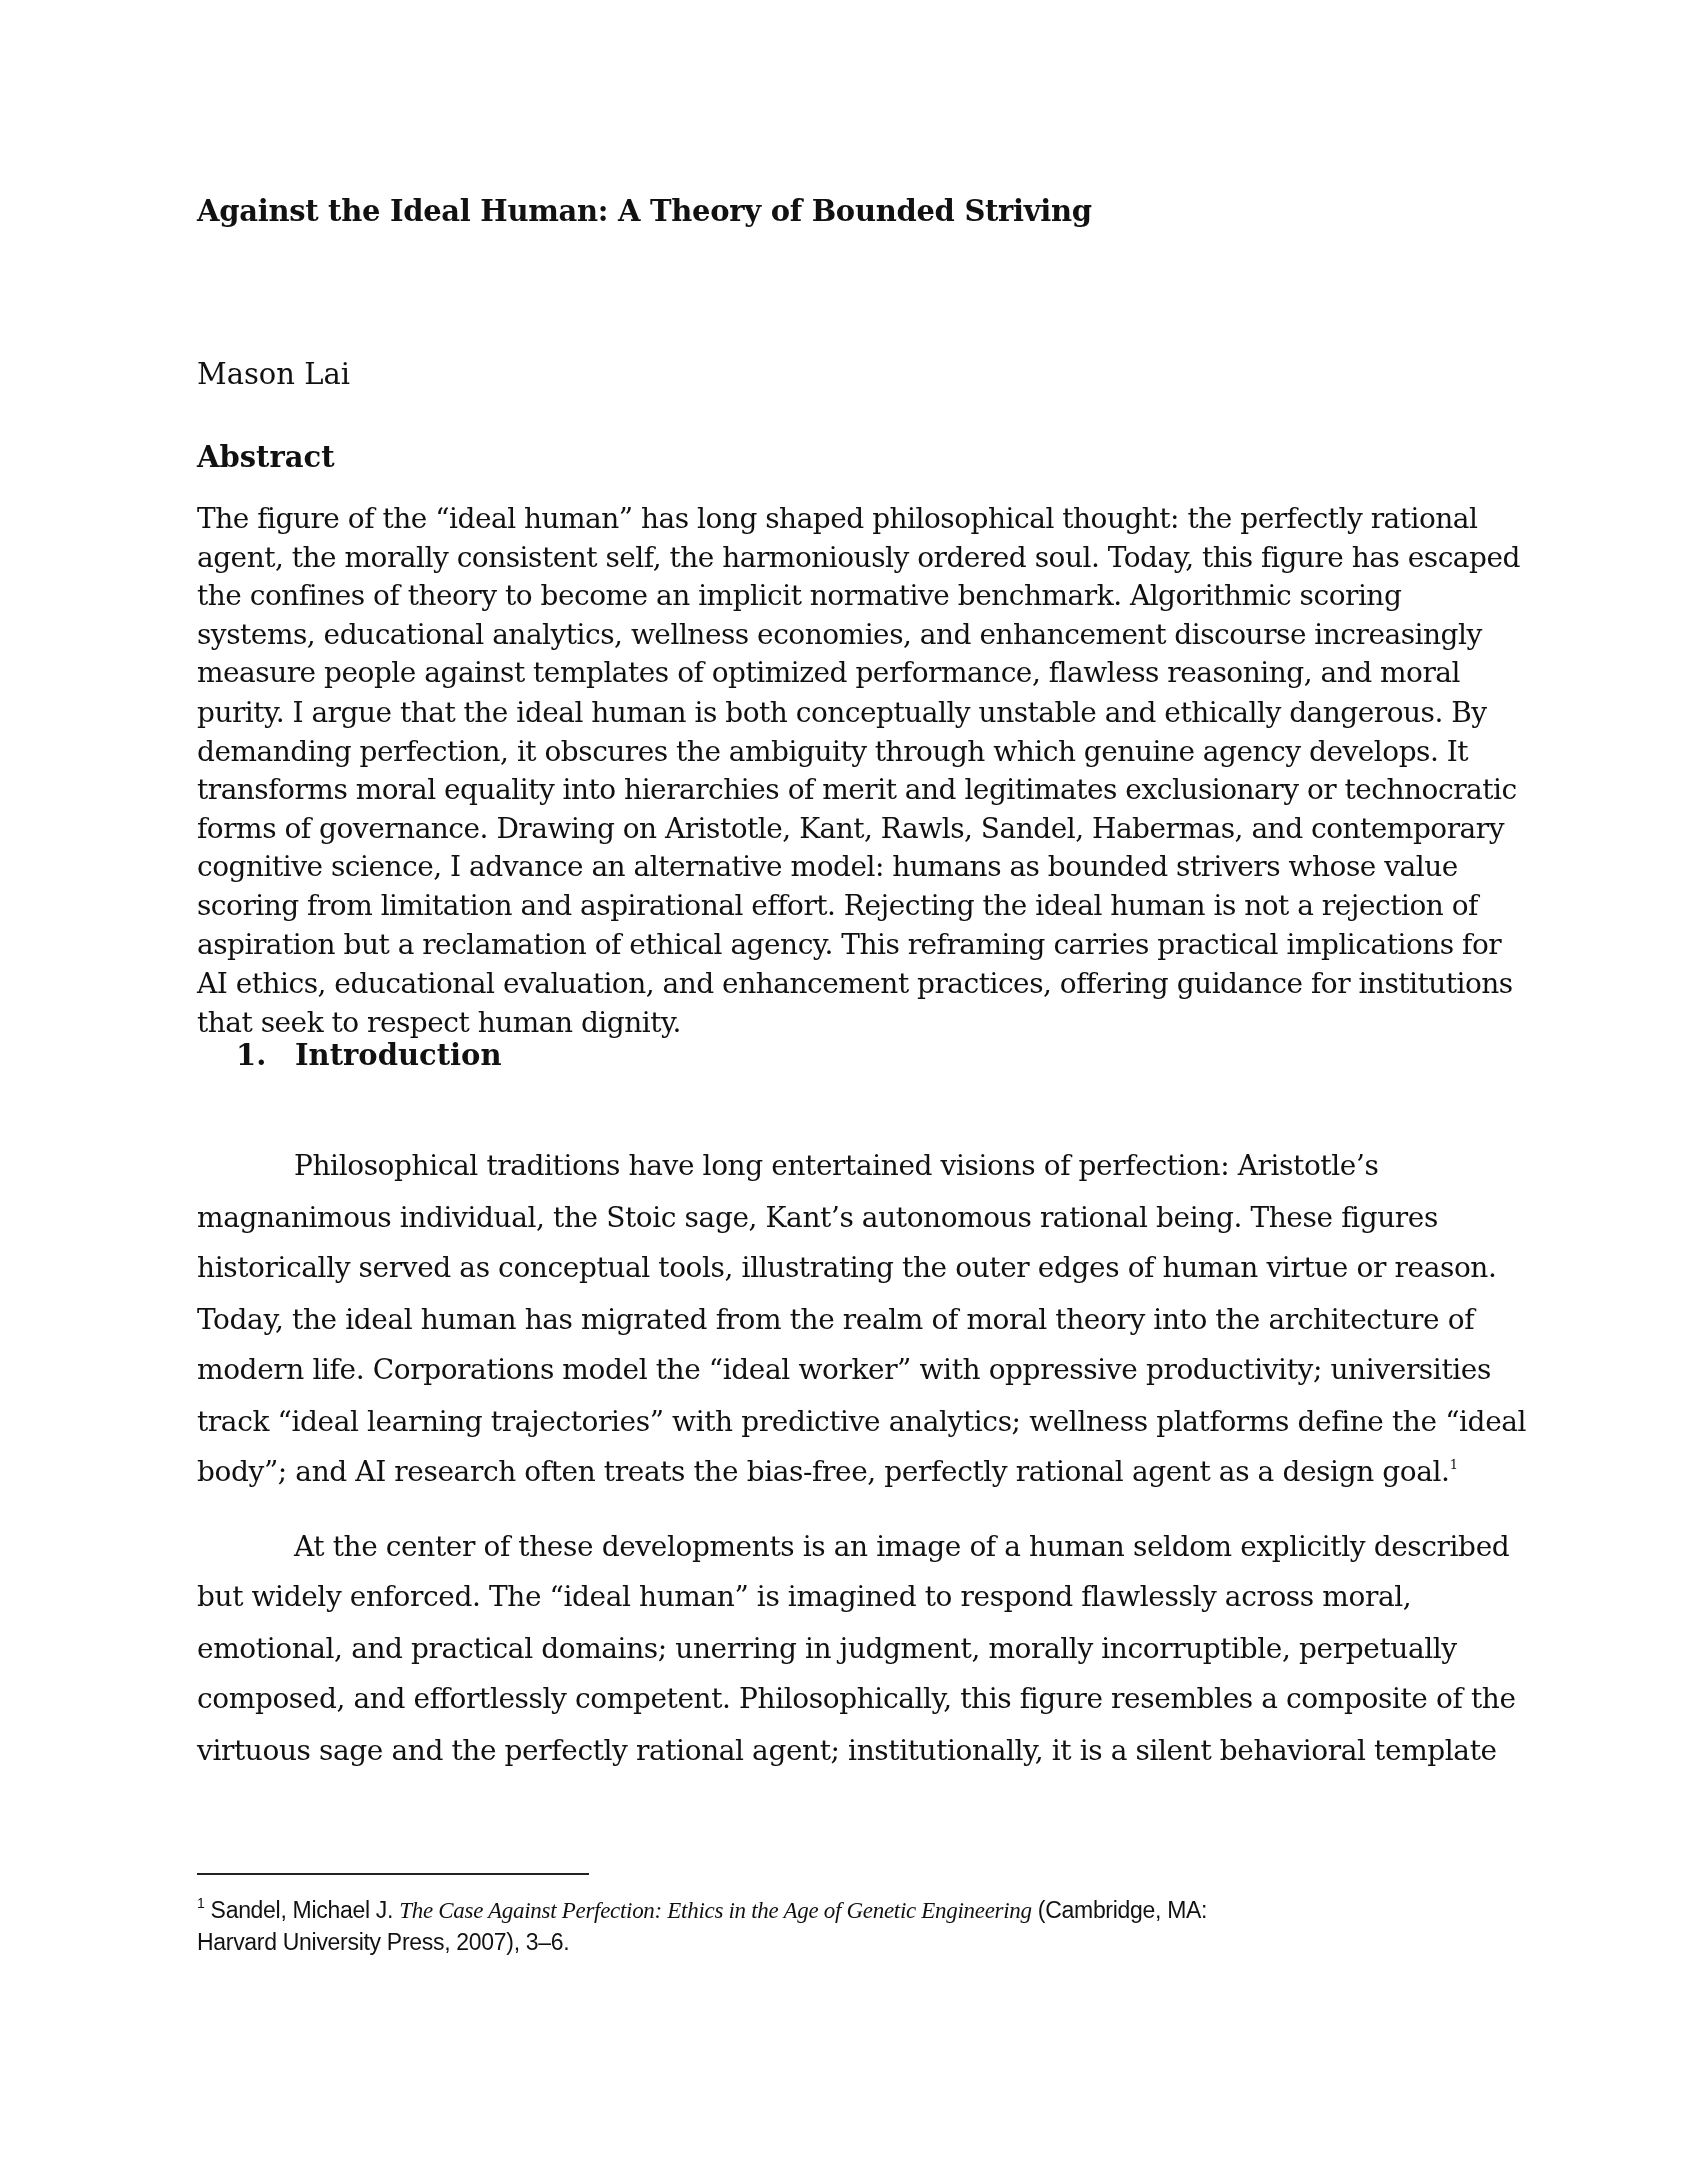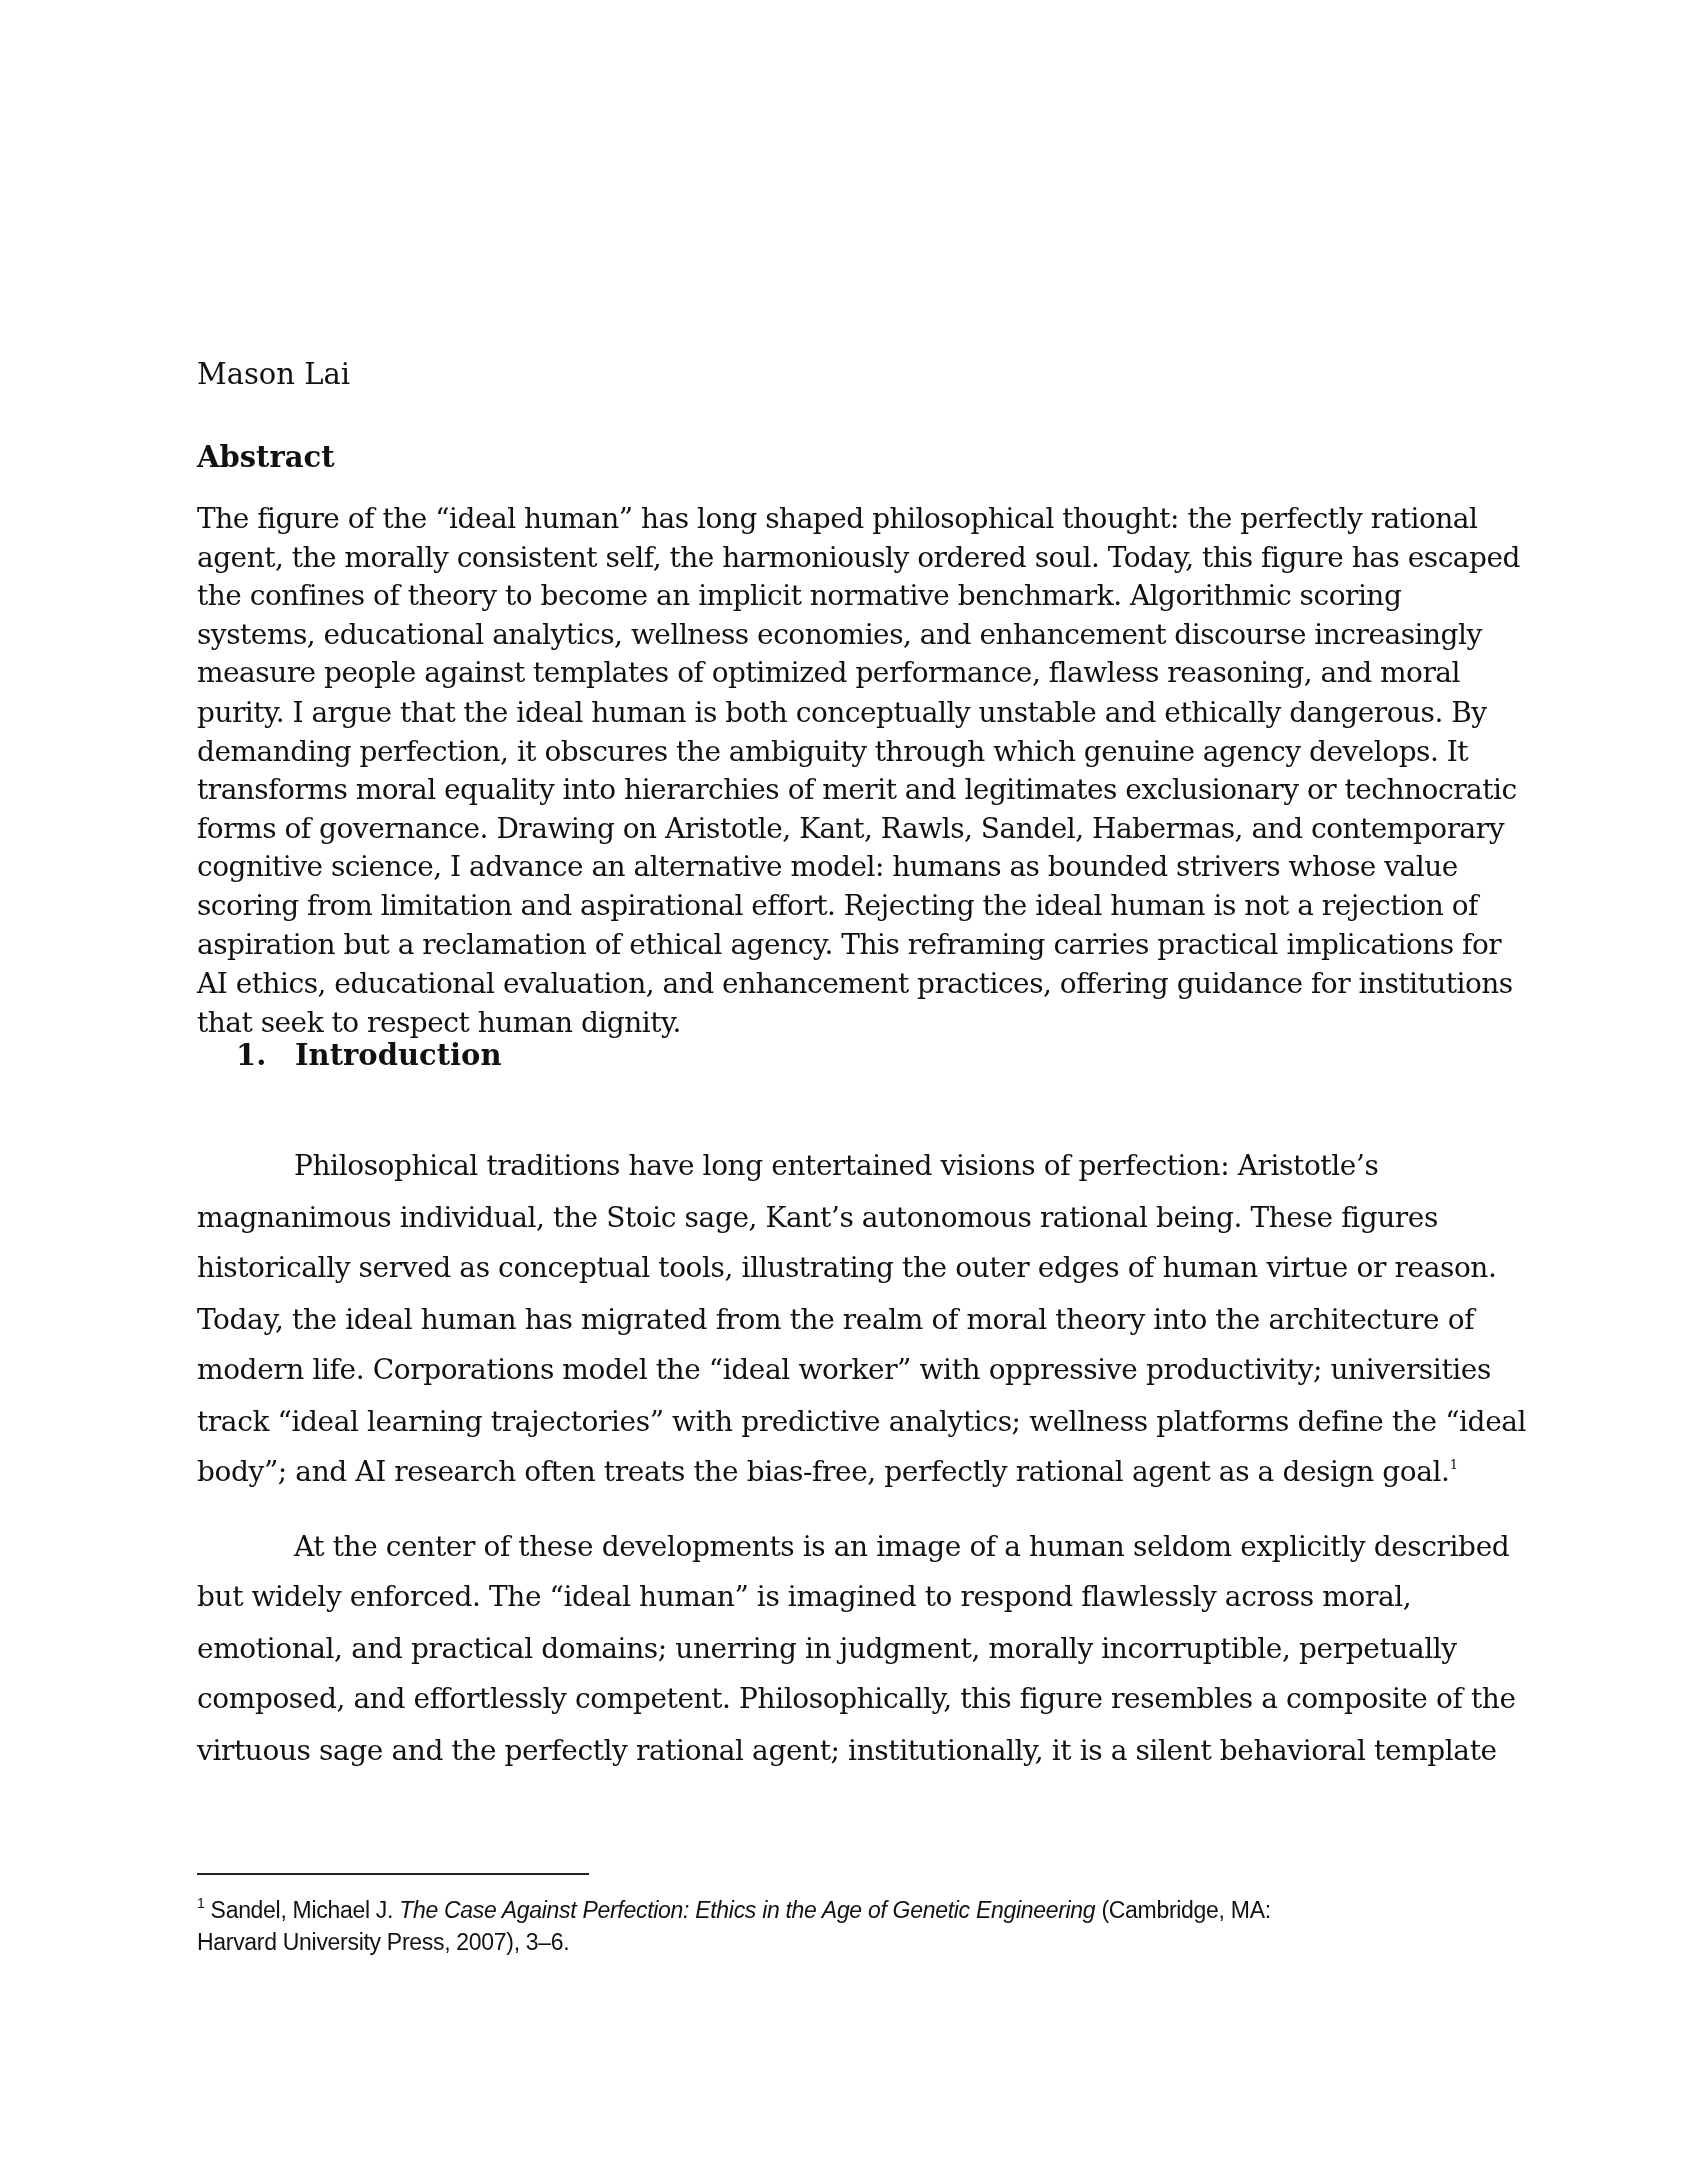--- a/index.html
+++ b/index.html
@@ -12,27 +12,28 @@
   .abstract-head { position: absolute; left: 197px; top: 440px; font-size: 29px; font-weight: bold; }
   .line { position: absolute; left: 197px; font-size: 28px; white-space: nowrap; letter-spacing: -0.5px; }
   .intro-head { position: absolute; left: 236px; top: 1038px; font-size: 29px; font-weight: bold; white-space: nowrap; }
   .intro-head .num { display: inline-block; width: 59px; }
   .body-line { position: absolute; left: 197px; font-size: 28px; white-space: nowrap; letter-spacing: -0.4px; }
   .indent { left: 294px; }
   .fn-rule { position: absolute; left: 197px; top: 1873px; width: 392px; height: 2px; background: #222; }
   .fn-line { position: absolute; left: 197px; font-size: 23px; white-space: nowrap; letter-spacing: -0.3px; }
   .fn-line sup { font-size: 14px; vertical-align: 10px; }
   sup.ref { font-size: 13px; vertical-align: 12px; }
-  i { font-style: italic; }
+  i { font-style: italic; font-family: Liberation Serif, serif; }
 </style>
 </head>
 <body>
 
 <div class="page">
 
+  <div class="title serif">Against the Ideal Human: A Theory of Bounded Striving</div>
   <div class="author serif">Mason Lai</div>
 
   <div class="abstract-head serif">Abstract</div>
 
   <div>
     <div class="line serif" style="top:502px">The figure of the “ideal human” has long shaped philosophical thought: the perfectly rational</div>
     <div class="line serif" style="top:541px">agent, the morally consistent self, the harmoniously ordered soul. Today, this figure has escaped</div>
     <div class="line serif" style="top:579px">the confines of theory to become an implicit normative benchmark. Algorithmic scoring</div>
     <div class="line serif" style="top:618px">systems, educational analytics, wellness economies, and enhancement discourse increasingly</div>
     <div class="line serif" style="top:656px">measure people against templates of optimized performance, flawless reasoning, and moral</div>

